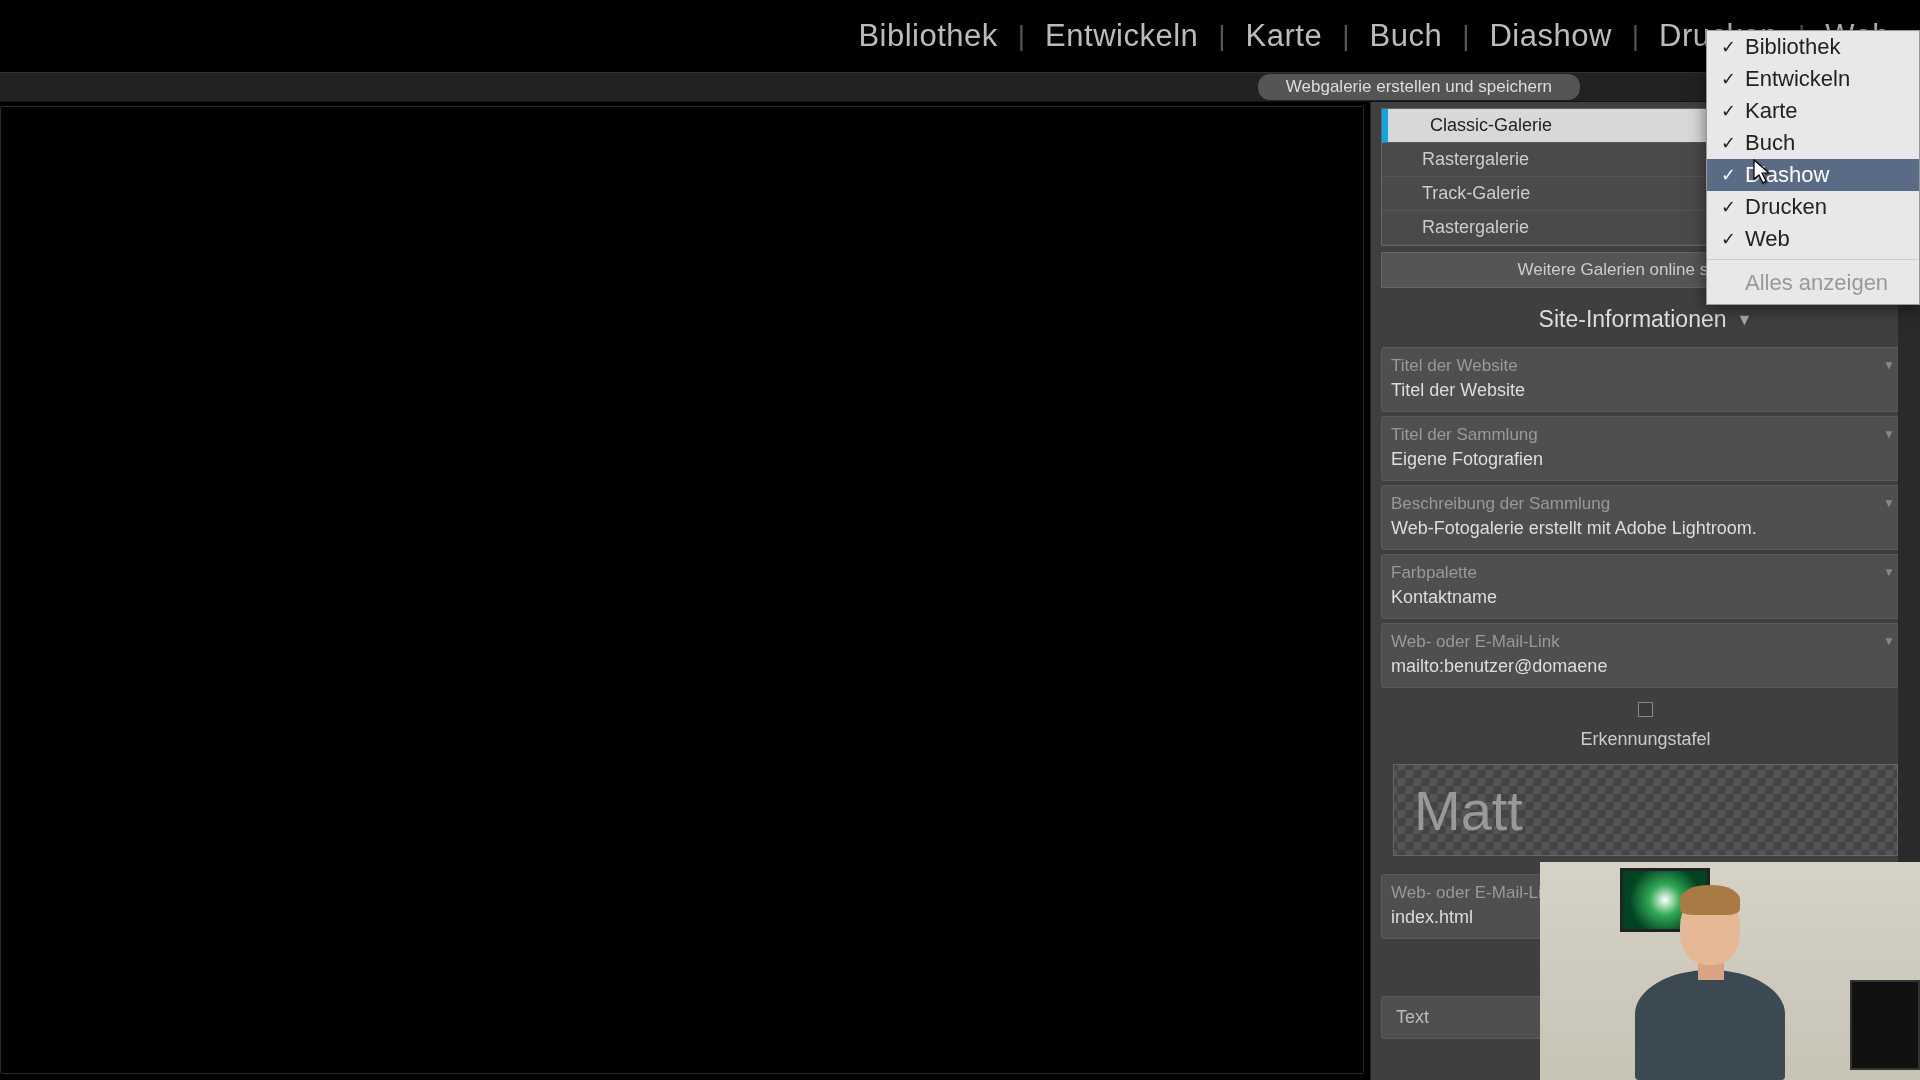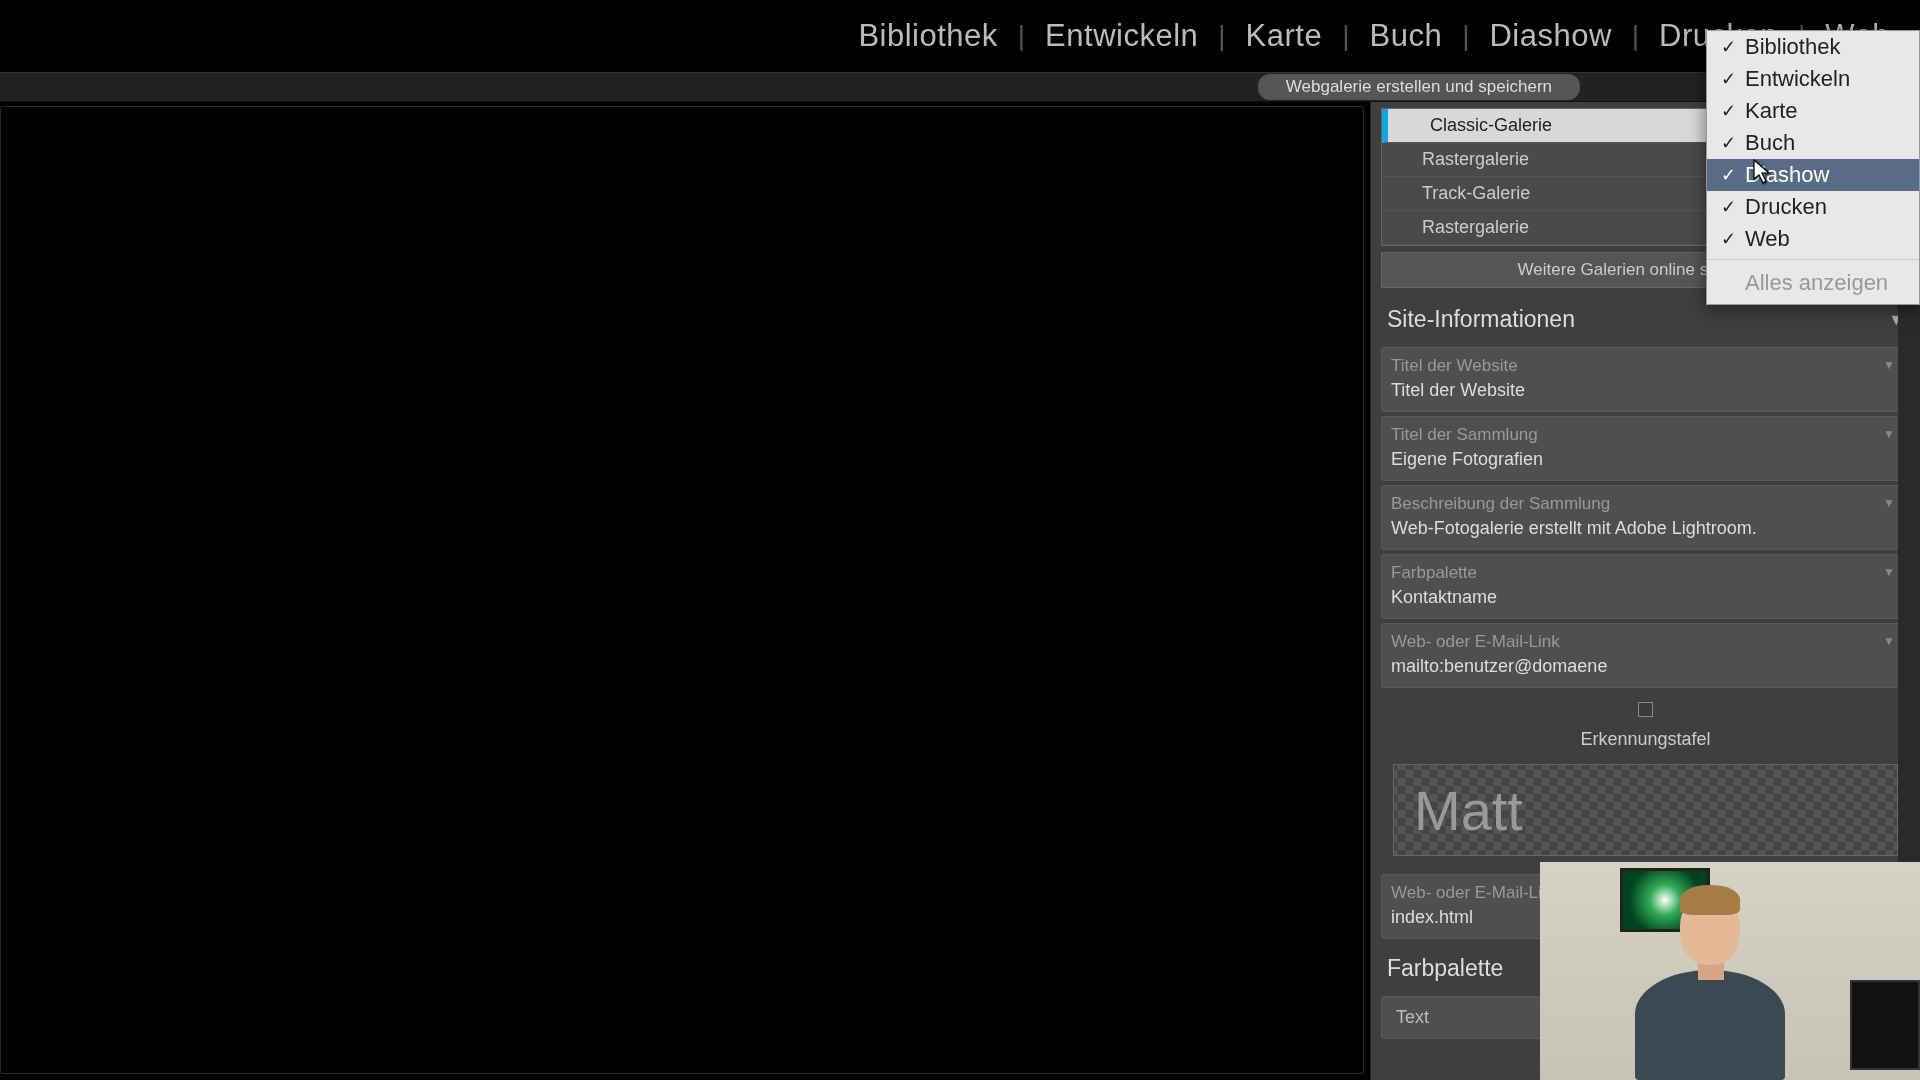--- a/index.html
+++ b/index.html
@@ -91,21 +91,21 @@
       text-align: center;
       padding: 7px;
       font-size: 17px;
       color: #ccc;
       margin: 6px 10px;
       border: 1px solid #666;
       cursor: pointer;
     }
     .section-header {
       display: flex;
-      justify-content: space-between;
+      justify-content: center;
       align-items: center;
       padding: 12px 16px 10px;
       font-size: 23px;
       color: #ddd;
       cursor: pointer;
       gap: 10px;
     }
     .disclosure {
       font-size: 16px;
       color: #aaa;

